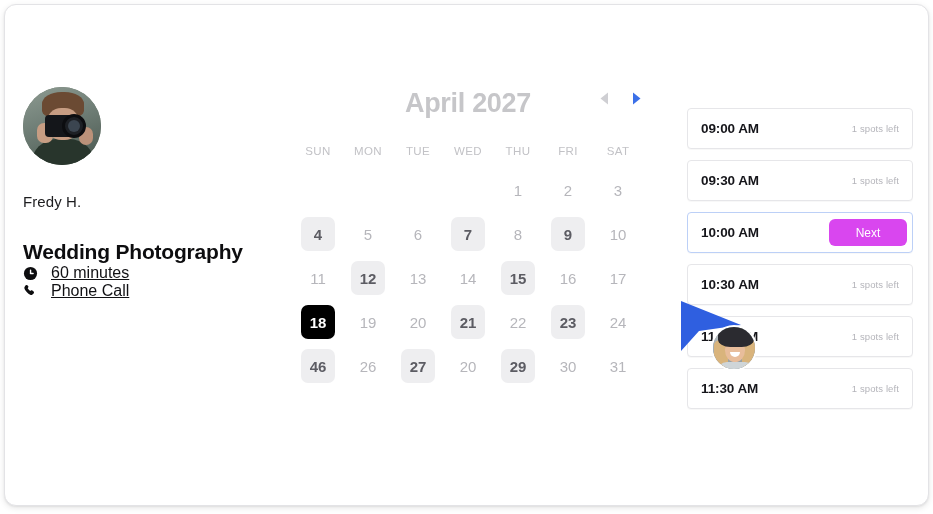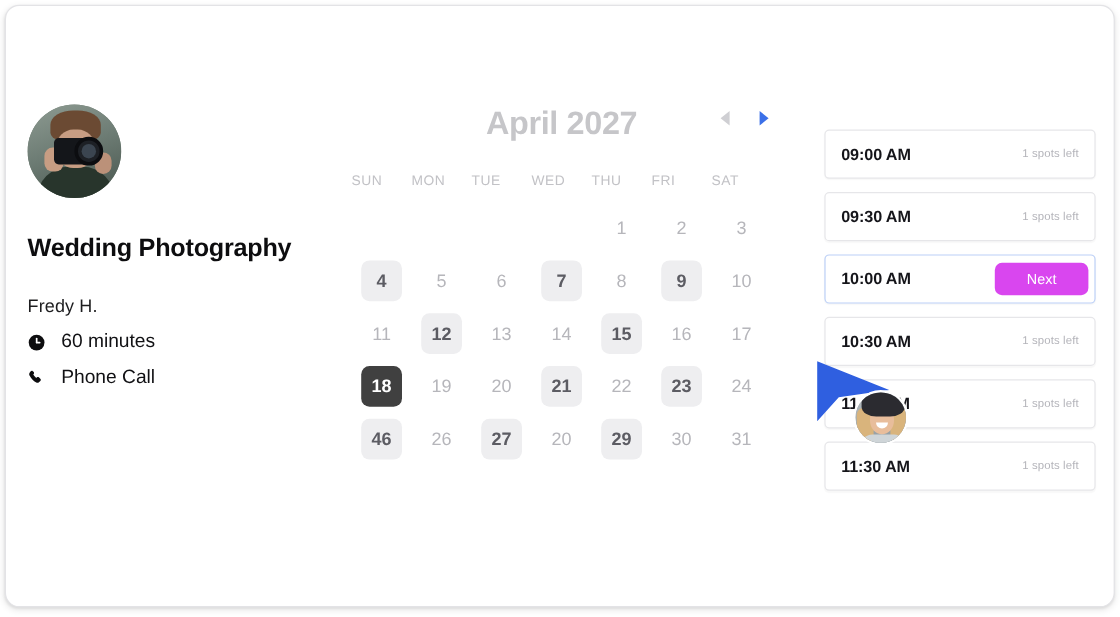--- a/index.html
+++ b/index.html
@@ -99,23 +99,23 @@
     margin-top: 30px;
     font-size: 21px;
     font-weight: bold;
     color: #0d0d0f;
     letter-spacing: -0.2px;
   }
 
   .meta-row {
     display: flex;
     align-items: center;
-    margin-top: 12px;
     font-size: 16px;
     color: #111114;
+    text-decoration: underline;
   }
   .meta-row .meta-ico {
     width: 20px;
     height: 18px;
     display: flex;
     align-items: center;
     justify-content: flex-start;
     margin-right: 8px;
     flex: none;
   }
@@ -155,21 +155,21 @@
     align-items: center;
     justify-content: center;
   }
 
   #weekday-row {
     display: grid;
     grid-template-columns: repeat(7, 1fr);
     margin-top: 18px;
   }
   .weekday {
-    text-align: left;
+    text-align: center;
     font-size: 11.5px;
     color: #c2c2c6;
     letter-spacing: 0.4px;
   }
 
   #day-grid {
     display: grid;
     grid-template-columns: repeat(7, 1fr);
     row-gap: 10px;
     margin-top: 16px;
@@ -189,21 +189,21 @@
     justify-content: center;
     font-size: 15px;
     color: #b6b6bb;
   }
   .day-box.available {
     background: #eeeef0;
     color: #5c5c63;
     font-weight: bold;
   }
   .day-box.selected {
-    background: #404040;
+    background: #000000;
     color: #ffffff;
     font-weight: bold;
   }
   .day-box.empty { background: transparent; }
 
   
   #slots-panel {
     position: absolute;
     left: 682px;
     top: 103px;
@@ -322,23 +322,23 @@
       <div class="ph-body"></div>
       <div class="ph-hair"></div>
       <div class="ph-face"></div>
       <div class="ph-hand-l"></div>
       <div class="ph-camera"></div>
       <div class="ph-hand-r"></div>
       <div class="ph-lens"></div>
       <div class="ph-lens-in"></div>
     </div>
 
+    <div id="host-name">Fredy H.</div>
+
     <div id="service-title">Wedding Photography</div>
-
-    <div id="host-name">Fredy H.</div>
 
     <div class="meta-row">
       <span class="meta-ico">
         <svg width="15" height="15" viewBox="0 0 16 16">
           <circle cx="8" cy="8" r="7" fill="#0d0d0f"></circle>
           <rect x="7.3" y="3.6" width="1.5" height="5" rx="0.7" fill="#ffffff"></rect>
           <rect x="7.3" y="7.3" width="4.2" height="1.5" rx="0.7" fill="#ffffff"></rect>
         </svg>
       </span>
       <span>60 minutes</span>

